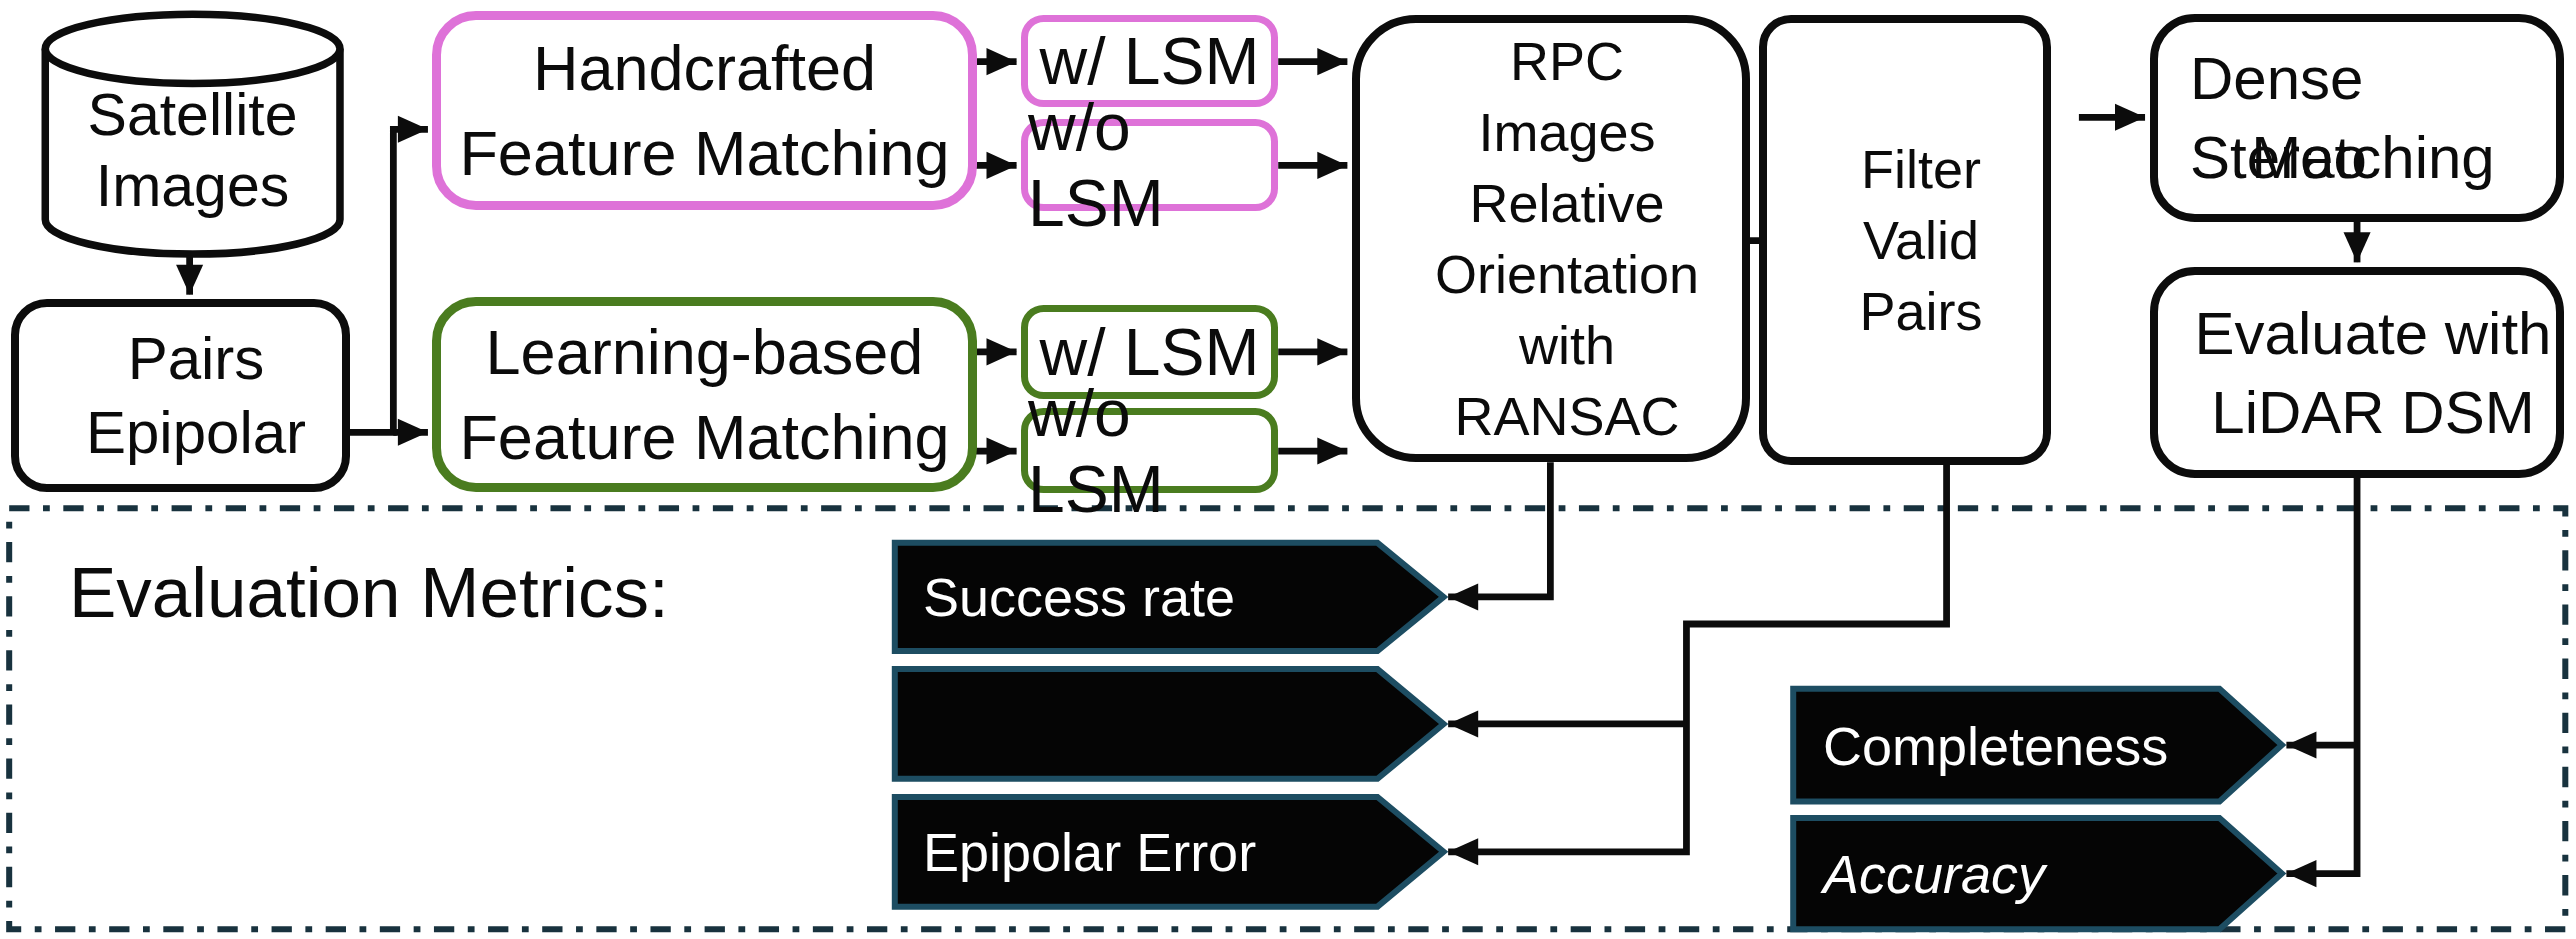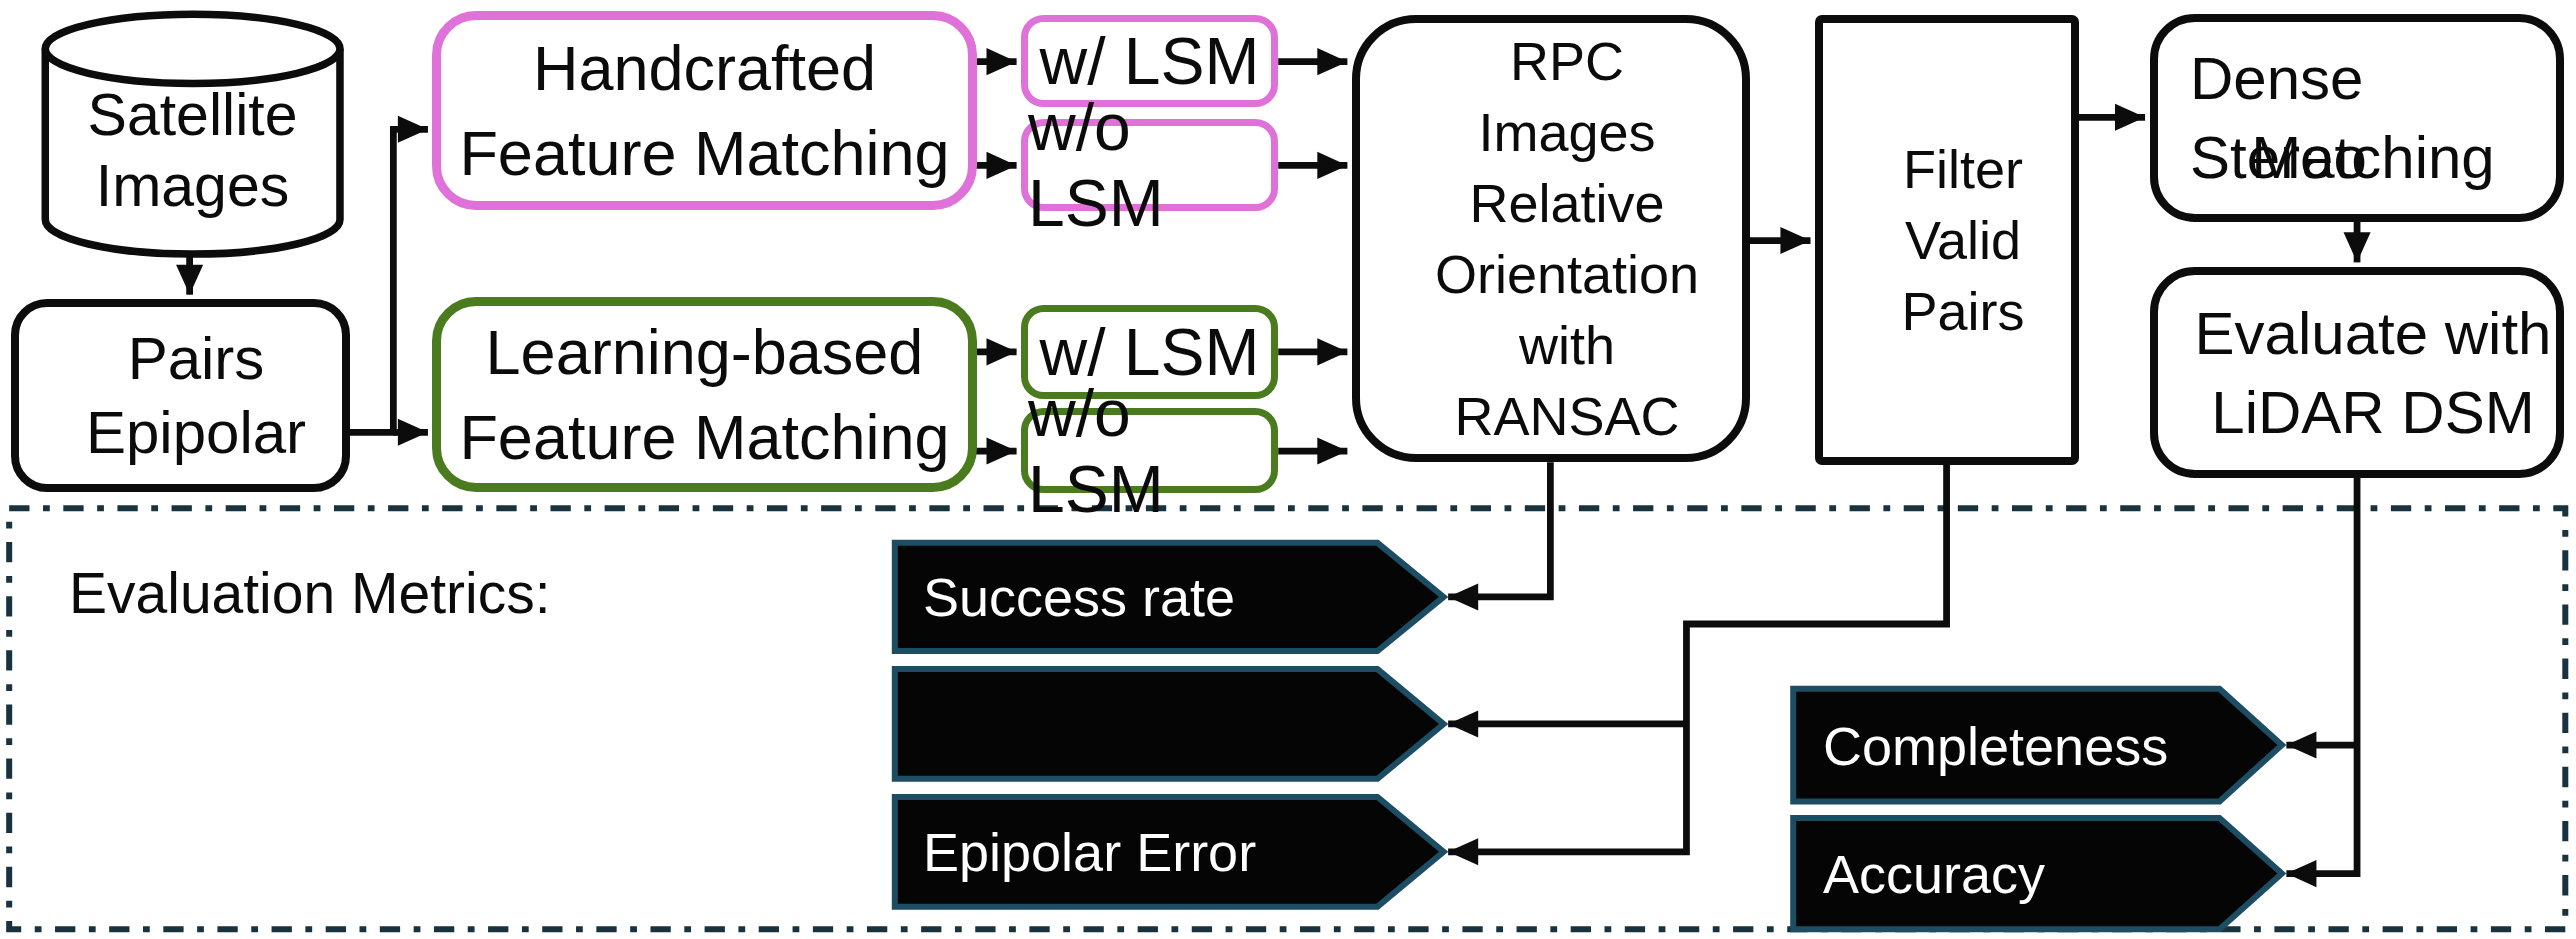--- a/index.html
+++ b/index.html
@@ -22,21 +22,21 @@
   .biglabel{font-size:63px;}
   .biglabel .ln{height:85px;line-height:85px;}
   .cyl-label{position:absolute;display:flex;flex-direction:column;align-items:center;
     justify-content:center;text-align:center;font-size:59px;}
   .cyl-label .ln{height:71px;line-height:71px;}
   .metric-label{
     position:absolute;display:flex;align-items:center;
     color:var(--metric-text,#ffffff);font-size:54px;white-space:nowrap;
   }
   #eval-title{
-    position:absolute;display:flex;align-items:center;font-size:57px;
+    position:absolute;display:flex;align-items:center;font-size:71px;
     color:var(--text-color,#0b0b0b);white-space:nowrap;
   }
 </style>
 </head>
 <body>
 
 <div id="canvas">
 
   <svg id="shape-layer" width="2576" height="939" viewBox="0 0 3426 1249" xmlns="http://www.w3.org/2000/svg">
     <defs>
@@ -116,37 +116,37 @@
 
   <div class="node black-border" style="left:1352px;top:15px;width:398px;height:447px;border-radius:64px;font-size:54px;">
     <span class="ln" style="height:71px;line-height:71px;">RPC</span>
     <span class="ln" style="height:71px;line-height:71px;">Images</span>
     <span class="ln" style="height:71px;line-height:71px;">Relative</span>
     <span class="ln" style="height:71px;line-height:71px;">Orientation</span>
     <span class="ln" style="height:71px;line-height:71px;">with</span>
     <span class="ln" style="height:71px;line-height:71px;">RANSAC</span>
   </div>
 
-  <div class="node black-border" style="left:1815px;top:15px;width:264px;height:450px;border-radius:7px;font-size:54px;">
+  <div class="node black-border" style="left:1759px;top:15px;width:292px;height:450px;border-radius:32px;font-size:54px;">
     <span class="ln" style="height:71px;line-height:71px;">Filter</span>
     <span class="ln" style="height:71px;line-height:71px;">Valid</span>
     <span class="ln" style="height:71px;line-height:71px;">Pairs</span>
   </div>
 
   <div class="node black-border" style="left:2150px;top:13.5px;width:414px;height:208px;border-radius:45px;font-size:60px;">
     <span class="ln" style="height:79px;line-height:79px;">Dense Stereo</span>
     <span class="ln" style="height:79px;line-height:79px;">Matching</span>
   </div>
 
   <div class="node black-border" style="left:2150px;top:267px;width:414px;height:211px;border-radius:45px;font-size:60px;">
     <span class="ln" style="height:79px;line-height:79px;">Evaluate with</span>
     <span class="ln" style="height:79px;line-height:79px;">LiDAR DSM</span>
   </div>
 
   <div id="eval-title" style="left:69px;top:546px;height:93px;">Evaluation Metrics:</div>
 
   <div class="metric-label" style="left:923px;top:543px;height:108px;">Success rate</div>
   <div class="metric-label" style="left:923px;top:797px;height:110px;">Epipolar Error</div>
   <div class="metric-label" style="left:1823px;top:689px;height:113px;">Completeness</div>
-  <div class="metric-label" style="left:1823px;top:818px;height:111px;">Accuracy</div>
+  <div class="metric-label" style="left:1823px;top:818px;height:111px;font-style:italic;">Accuracy</div>
 
 </div>
 
 
 </body></html>

